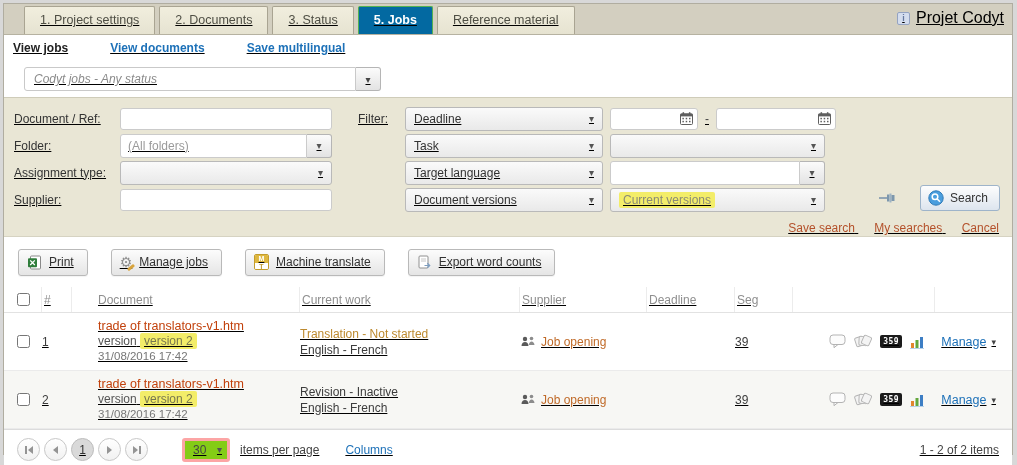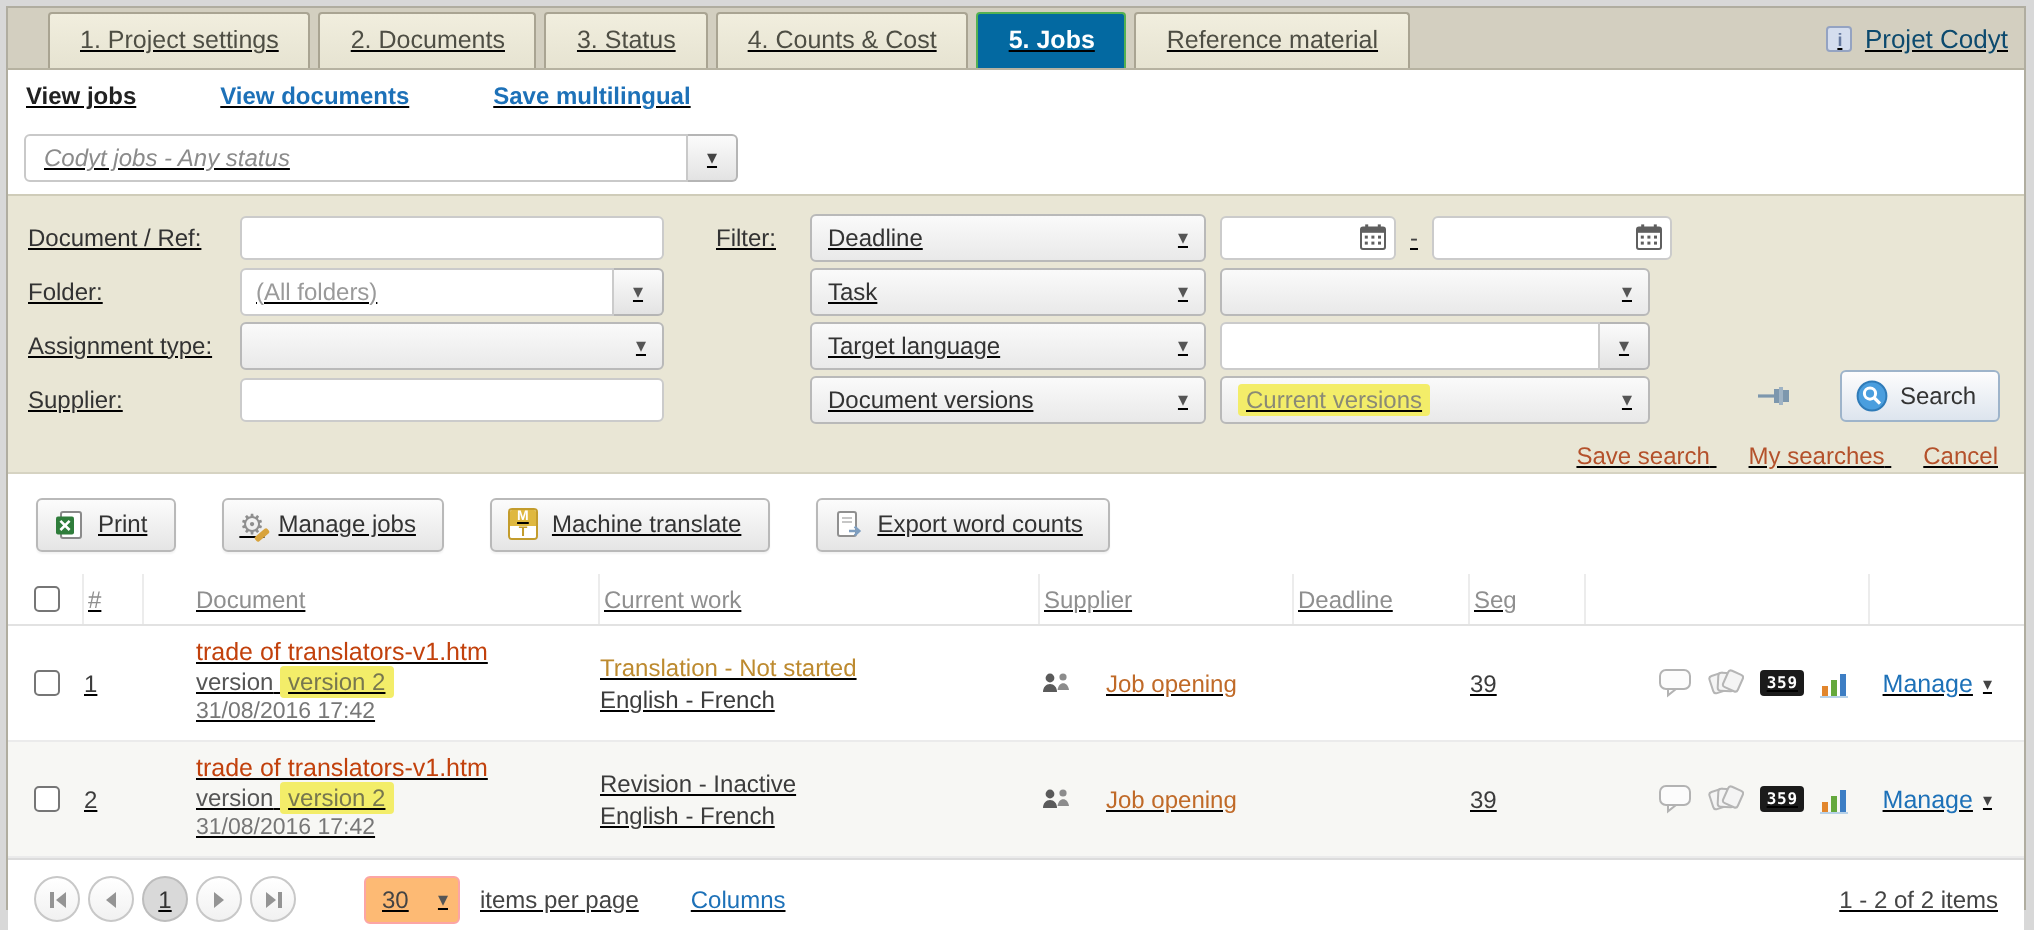--- a/index.html
+++ b/index.html
@@ -29,29 +29,29 @@
   }
   .tab.active {
     background:#0369a1; border-color:#54b152; color:#fff; font-weight:bold;text-align:right;
   }
   .project-zone { margin-left:auto; display:flex; align-items:center; gap:6px; padding-bottom:7px; }
   .info-ico {
     width:13px; height:13px; border:1px solid #94a3c2; background:#d4ddee;
     color:#66799f; font-size:9px; font-weight:bold; border-radius:2px;
     display:flex; align-items:center; justify-content:center;
   }
-  .project-name { font-size:13px; color:#0c4a6e; white-space:nowrap; }
+  .project-name { font-size:16px; color:#000000; white-space:nowrap; }
 
   
   .subnav { height:26px; background:#fff; display:flex; align-items:center; gap:42px; padding-left:9px; flex:0 0 auto; }
   .subnav a { font-size:12px; font-weight:bold; color:#1d71b8; text-decoration:none; cursor:pointer; }
   .subnav a.current { color:#222; cursor:default; }
 
   
-  .combo-row { height:36px; background:#fff; display:flex; align-items:center; padding-left:8px; flex:0 0 auto; }
+  .combo-row { height:36px; background:#fff; display:flex; align-items:center; padding-left:20px; flex:0 0 auto; }
   .combo { display:flex; height:24px; }
   .combo-input {
     width:332px; border:1px solid #c9c9c9; border-radius:3px 0 0 3px; background:#fff;
     font-size:12px; font-style:italic; color:#8b8b8b; padding:0 9px; font-family:inherit;
   }
   .combo-btn {
     width:25px; border:1px solid #b5b5b5; border-left:none; border-radius:0 3px 3px 0;
     background:linear-gradient(#fbfbfb,#e3e3e3); color:#444; font-size:10px;
     display:flex; align-items:center; justify-content:center; cursor:pointer;
   }
@@ -138,21 +138,21 @@
   .tbody-row.alt { background:#f7f7f4; }
   .cell-check { display:flex; justify-content:center; }
   .doc-cell { line-height:15px; padding:6px 0; }
   .doc-name { color:#c2410c; font-size:12.5px; }
   .doc-version { color:#555; font-size:12px; }
   .doc-version .hl { color:#77774f; }
   .doc-date { color:#777; font-size:11.5px; }
   .work-cell { line-height:16px; }
   .work-line1[data-kind="pending"] { color:#bd8a2f; }
   .work-line1[data-kind="inactive"] { color:#3c3c3c; }
-  .supplier-cell { display:flex; align-items:center; gap:17px; }
+  .supplier-cell { display:flex; align-items:center; gap:5px; }
   .supplier-cell a { color:#c06a28; font-size:12px; text-decoration:none; cursor:pointer; }
   .icons-cell { display:flex; align-items:center; gap:8px; justify-content:flex-end; padding-right:10px; }
   .wc-badge {
     background:#1b1b1b; color:#fff; font-size:8px; font-weight:bold; letter-spacing:.4px;
     padding:2px 3px; border-radius:2px; font-family:"DejaVu Sans Mono", monospace;
   }
   .manage-cell { display:flex; align-items:center; justify-content:flex-end; gap:5px; padding-right:16px; }
   .manage-cell a { color:#1d71b8; font-size:12.5px; text-decoration:none; cursor:pointer; }
   .caret { color:#444; font-size:9px; }
 
@@ -164,37 +164,36 @@
   .pcir {
     width:23px; height:23px; border-radius:50%; border:1px solid #c8c8c8;
     background:linear-gradient(#fff,#f1f1f1); margin-right:4px;
     display:flex; align-items:center; justify-content:center; cursor:pointer; gap:1px;
   }
   .pcir.active { background:#d9d9d9; border-color:#bdbdbd; color:#333; font-size:12px; cursor:default; }
   .tri-l { width:0; height:0; border-top:4px solid transparent; border-bottom:4px solid transparent; border-right:5px solid #949494; }
   .tri-r { width:0; height:0; border-top:4px solid transparent; border-bottom:4px solid transparent; border-left:5px solid #949494; }
   .vbar { width:2px; height:8px; background:#949494; }
   .ps {
-    width:48px; height:24px; border:1px solid #fca5a5; border-radius:3px; background:#fdba74;
+    width:48px; height:24px; border:3px solid #fca5a5; border-radius:3px; background:#84cc16;
     display:flex; align-items:center; padding:0 5px 0 8px; margin:0 10px 0 30px; cursor:pointer;
   }
   .ps .arr { margin-left:auto; color:#555; font-size:10px; }
   .columns-link { color:#1d71b8; text-decoration:none; margin-left:26px; cursor:pointer; }
   .range { margin-left:auto; color:#444; }
 </style>
 </head>
 <body>
 
 <div class="frame">
 
   <div class="tabbar">
     <div class="tab">1. Project settings</div>
     <div class="tab">2. Documents</div>
     <div class="tab">3. Status</div>
-    <div class="tab">4. Counts &amp; Cost</div>
     <div class="tab active">5. Jobs</div>
     <div class="tab">Reference material</div>
     <div class="project-zone">
       <span class="info-ico">i</span>
       <span class="project-name">Projet Codyt</span>
     </div>
   </div>
 
   <div class="subnav">
     <a class="current">View jobs</a>

